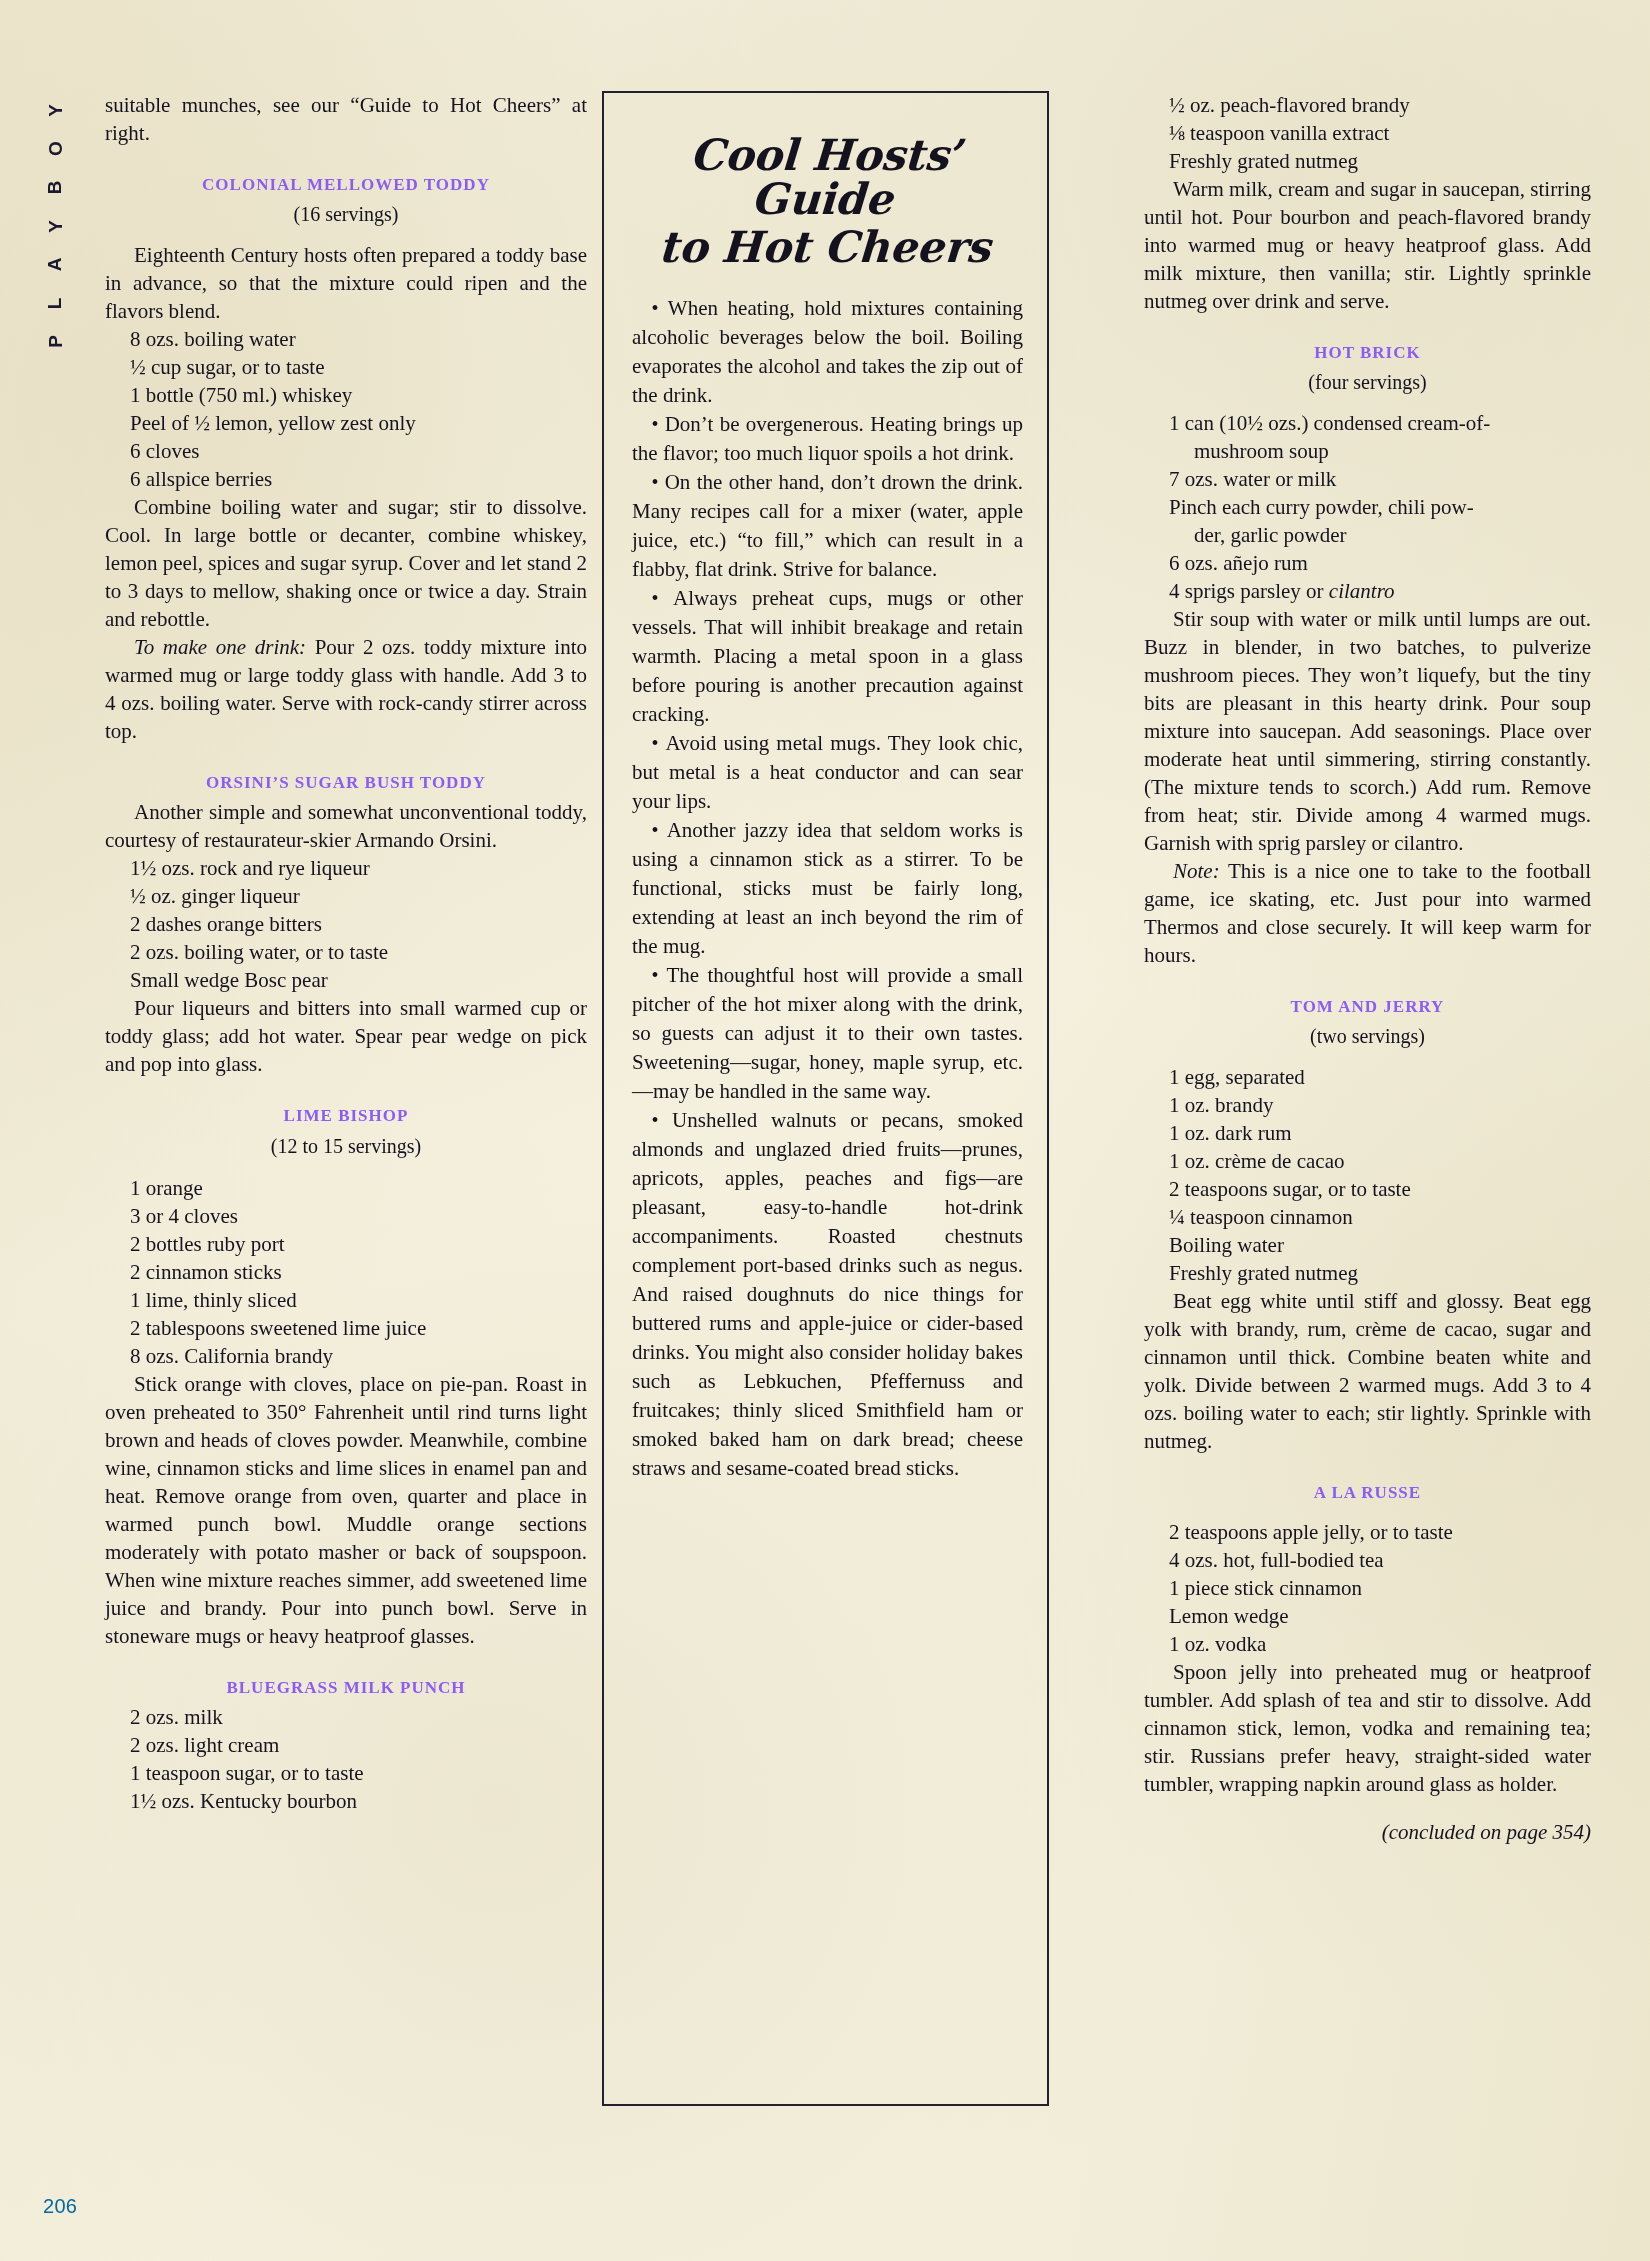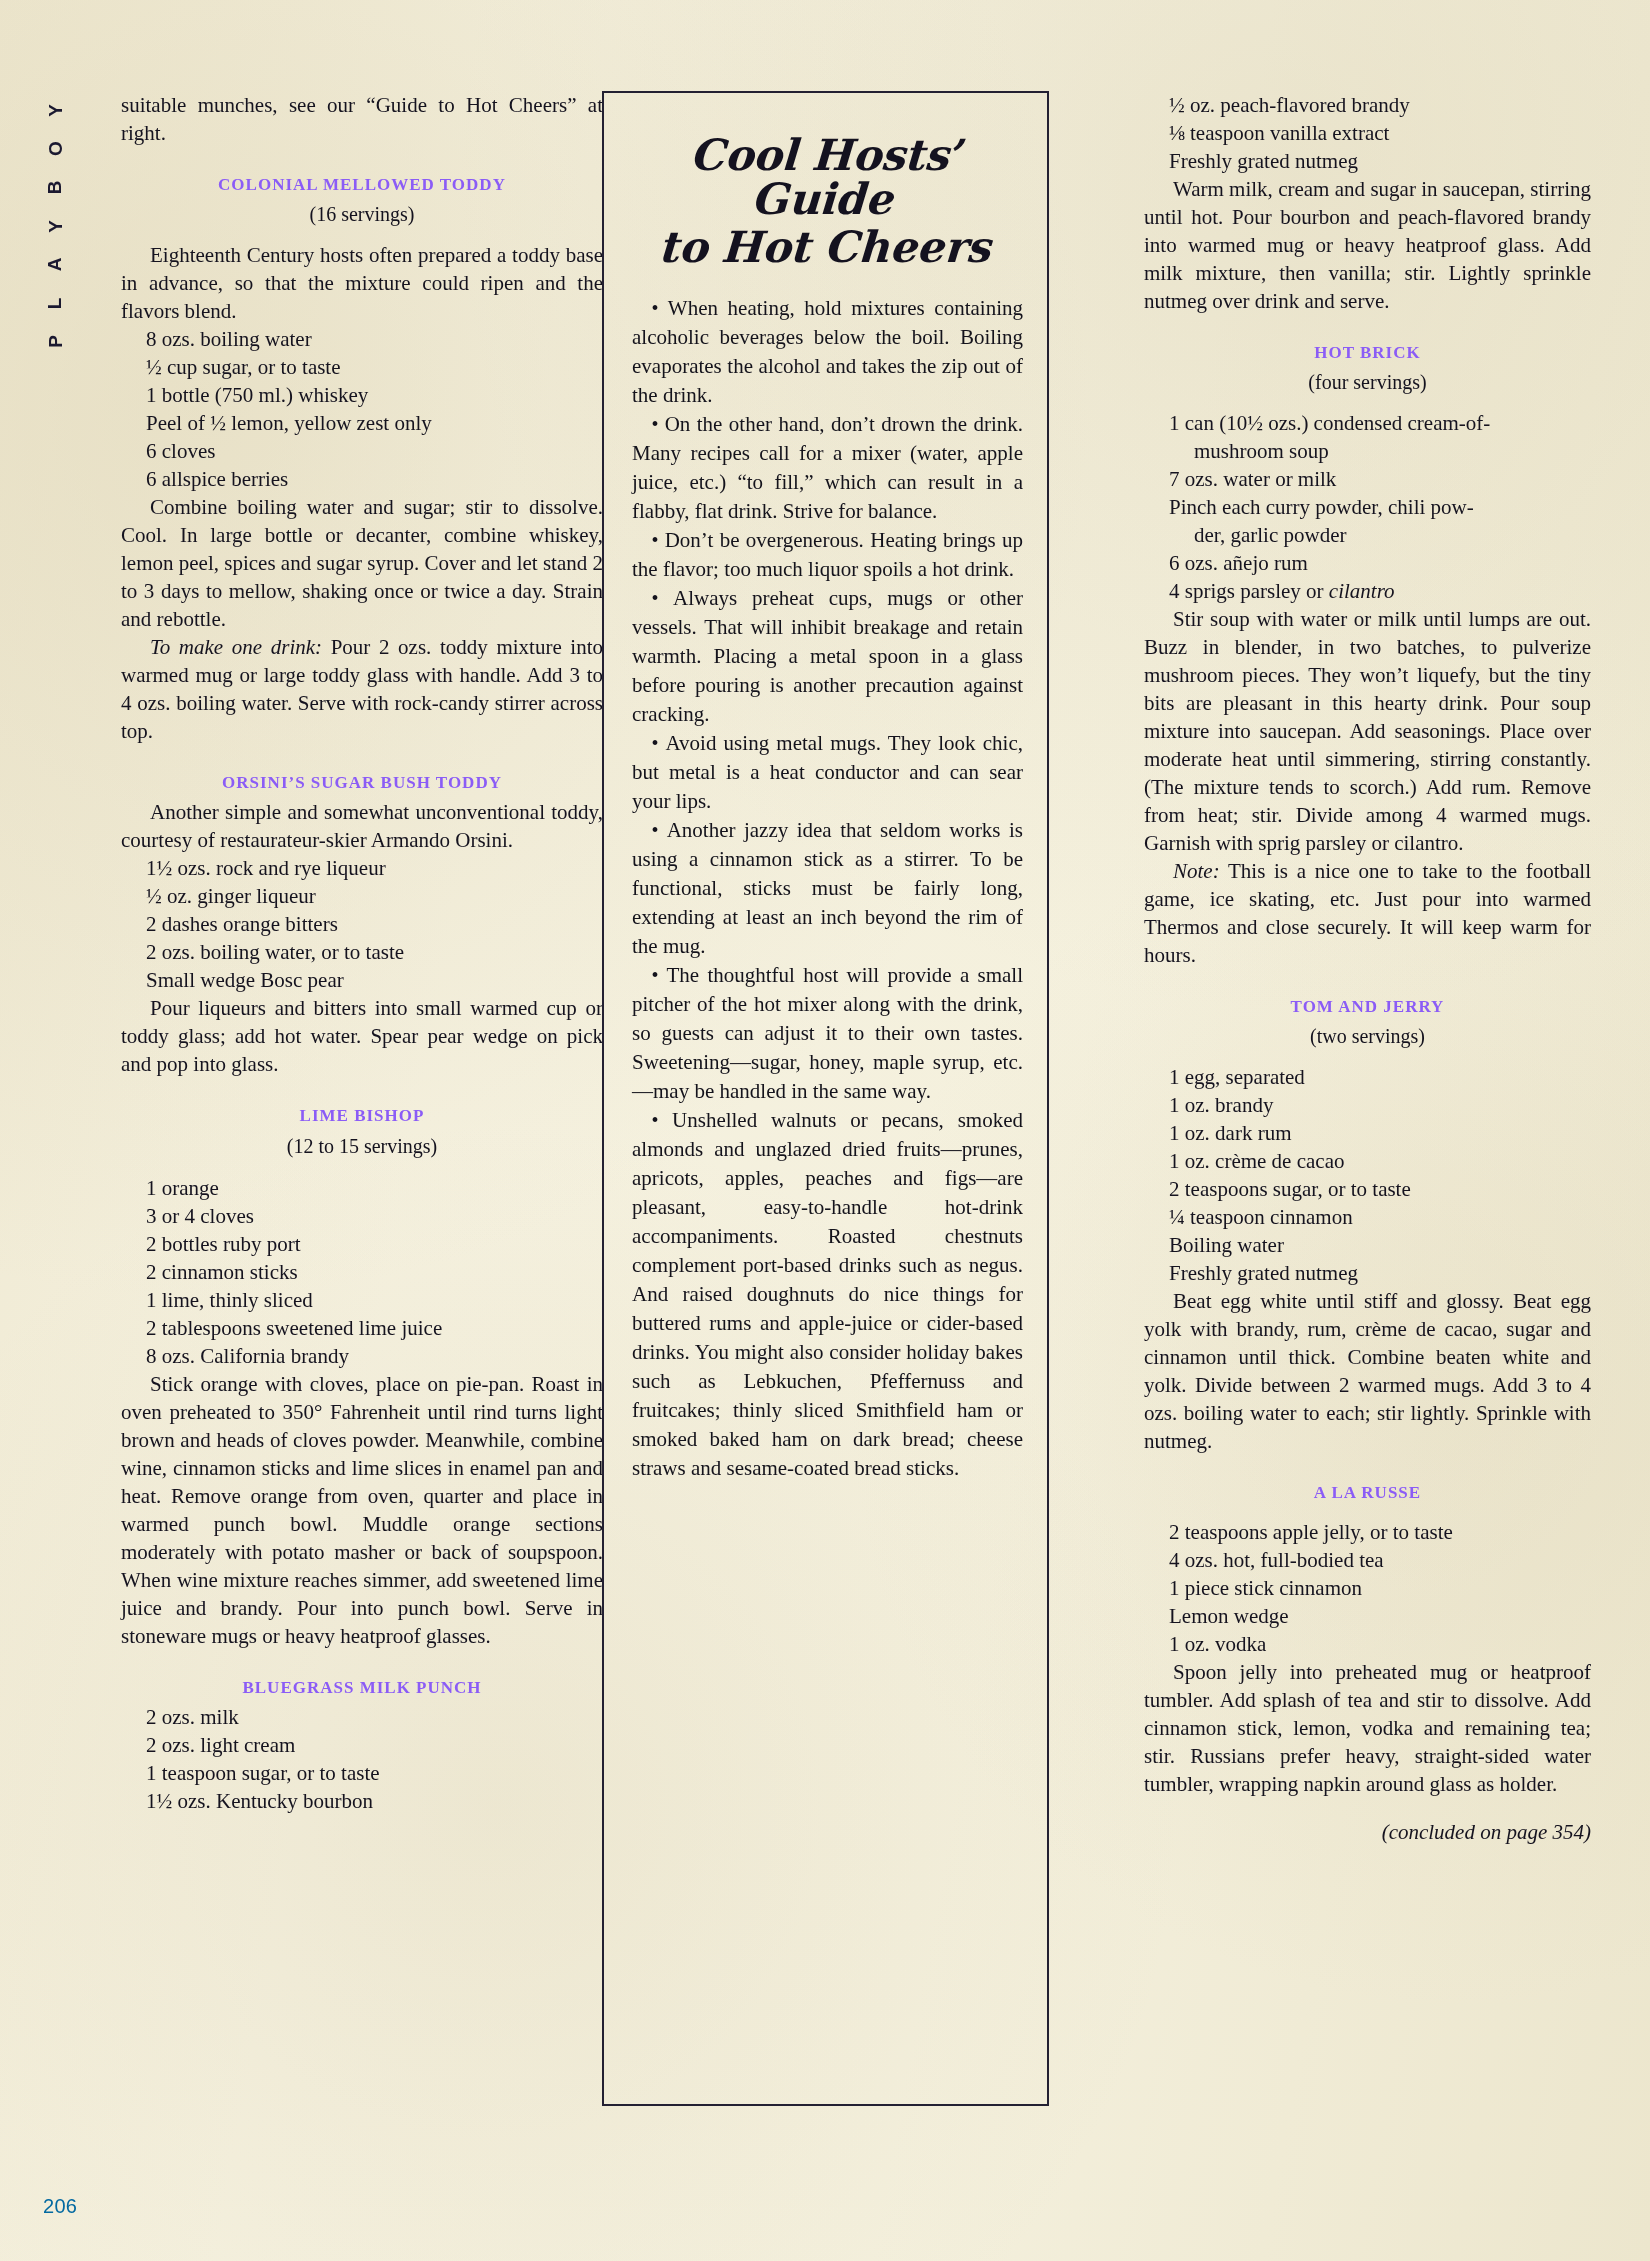--- a/index.html
+++ b/index.html
@@ -75,21 +75,21 @@
     position: absolute;
     top: 91px;
     font-size: 21px;
     line-height: 28px;
     text-align: justify;
     text-justify: inter-word;
     -webkit-hyphens: none;
     hyphens: none;
     color: #15131f;
   }
-  .col-left  { left: 121px;  width: 482px; }
+  .col-left  { left: 105px;  width: 482px; }
   .col-right { left: 1102px; width: 447px; margin-left: 42px; }
 
   
   .center-box {
     position: absolute;
     left: 602px;
     top: 91px;
     width: 447px;
     height: 2015px;
     border: 2.1px solid #232032;
@@ -276,22 +276,22 @@
   <div class="center-box">
     <div class="center-inner">
 
       <div class="script-title">
         <span class="l1">Cool Hosts’ Guide</span>
         <span class="l2">to Hot Cheers</span>
       </div>
 
       <ul class="tips">
         <li>When heating, hold mixtures containing alcoholic beverages below the boil. Boiling evaporates the alcohol and takes the zip out of the drink.</li>
+        <li>Don’t be overgenerous. Heating brings up the flavor; too much liquor spoils a hot drink.</li>
         <li>On the other hand, don’t drown the drink. Many recipes call for a mixer (water, apple juice, etc.) “to fill,” which can result in a flabby, flat drink. Strive for balance.</li>
-        <li>Don’t be overgenerous. Heating brings up the flavor; too much liquor spoils a hot drink.</li>
         <li>Always preheat cups, mugs or other vessels. That will inhibit breakage and retain warmth. Placing a metal spoon in a glass before pouring is another precaution against cracking.</li>
         <li>Avoid using metal mugs. They look chic, but metal is a heat conductor and can sear your lips.</li>
         <li>Another jazzy idea that seldom works is using a cinnamon stick as a stirrer. To be functional, sticks must be fairly long, extending at least an inch beyond the rim of the mug.</li>
         <li>The thoughtful host will provide a small pitcher of the hot mixer along with the drink, so guests can adjust it to their own tastes. Sweetening—sugar, honey, maple syrup, etc.—may be handled in the same way.</li>
         <li>Unshelled walnuts or pecans, smoked almonds and unglazed dried fruits—prunes, apricots, apples, peaches and figs—are pleasant, easy-to-handle hot-drink accompaniments. Roasted chestnuts complement port-based drinks such as negus. And raised doughnuts do nice things for buttered rums and apple-juice or cider-based drinks. You might also consider holiday bakes such as Lebkuchen, Pfeffernuss and fruitcakes; thinly sliced Smithfield ham or smoked baked ham on dark bread; cheese straws and sesame-coated bread sticks.</li>
       </ul>
 
     </div>
   </div>
 

